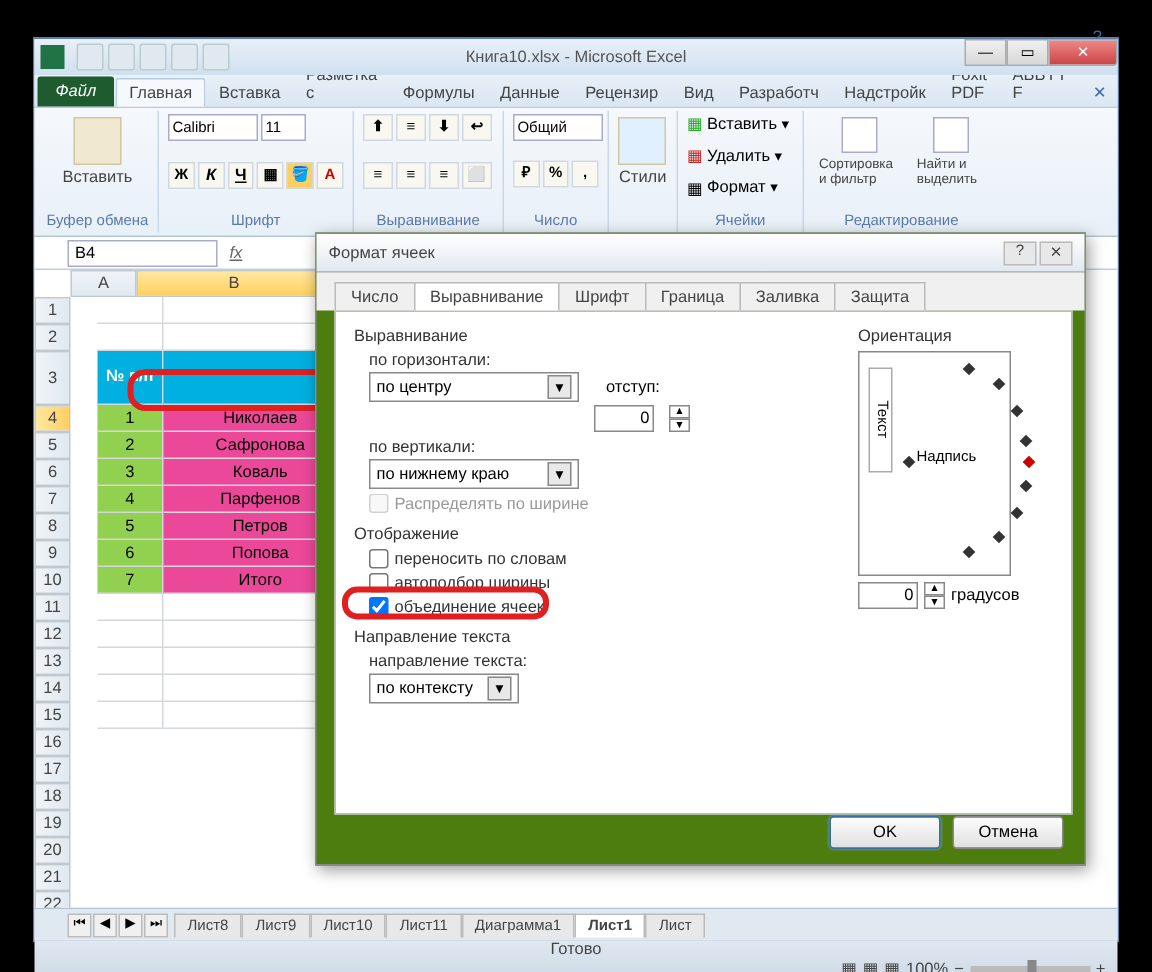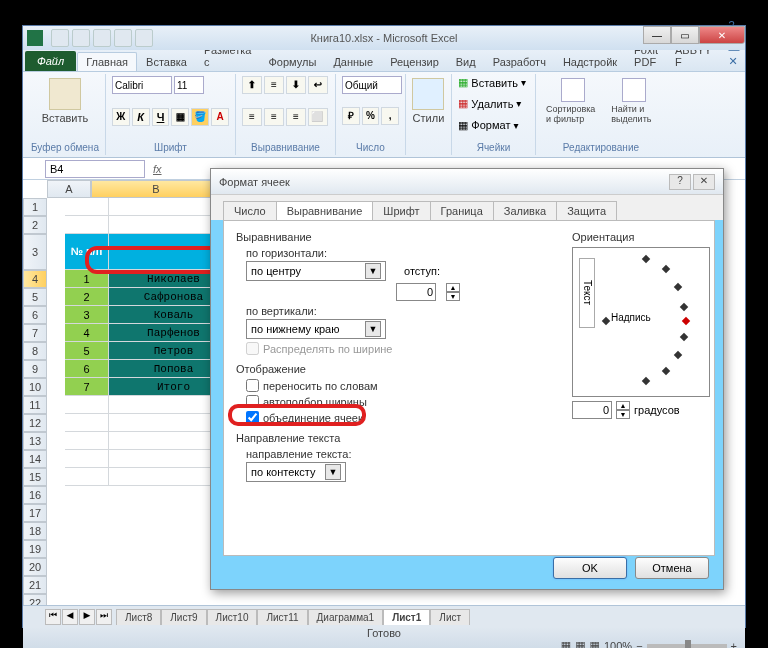--- a/index.html
+++ b/index.html
@@ -34,50 +34,50 @@
 .col-h { border: 1px solid #c0c8d0; background: linear-gradient(#f0f4f8, #e0e8f0); text-align: center; line-height: 16px; color: #444; }
 .col-h.sel { background: linear-gradient(#ffe8a0, #ffd060); }
 .row-headers { position: absolute; left: 0; top: 18px; width: 24px; }
 .row-h { height: 18px; border: 1px solid #c0c8d0; background: linear-gradient(90deg, #f0f4f8, #e0e8f0); text-align: center; line-height: 16px; color: #444; }
 .row-h.sel { background: linear-gradient(90deg, #ffe8a0, #ffd060); }
 .cells { position: absolute; left: 24px; top: 18px; padding-left: 18px; }
 .row { display: flex; height: 18px; }
 .cell { border-right: 1px solid #d4d8dc; border-bottom: 1px solid #d4d8dc; line-height: 18px; text-align: center; overflow: hidden; white-space: nowrap; }
 .hdr { background: #00b0e0; color: #fff; font-weight: bold; }
 .g1 { background: #92d050; }
-.g2 { background: #0f766e; font-family: Liberation Mono, monospace; }
+.g2 { background: #ec4899; }
 .hl-red { border: 4px solid #e02020; border-radius: 12px; position: absolute; pointer-events: none; z-index: 5; }
 .sheet-tabs { height: 22px; background: #e0e8f0; display: flex; align-items: center; border-top: 1px solid #b0c4d8; padding-left: 22px; gap: 0; }
 .sheet-nav { display: flex; gap: 1px; margin-right: 4px; }
 .sheet-nav-btn { width: 16px; height: 16px; background: #f0f0f0; border: 1px solid #bbb; font-size: 9px; text-align: center; }
 .sheet-tab { padding: 2px 8px; background: #e8e8e8; border: 1px solid #bbb; border-bottom: none; color: #444; font-size: 10px; }
 .sheet-tab.active { background: #fff; font-weight: bold; }
 .statusbar { height: 22px; background: linear-gradient(#e0e8f0, #d0dce8); display: flex; align-items: center; padding: 0 8px; color: #444; flex-direction: column; }
 .statusbar .right { margin-left: auto; display: flex; gap: 4px; align-items: center; }
 .zoom-slider { width: 80px; height: 4px; background: #bbb; position: relative; }
 .zoom-slider::after { content: ''; position: absolute; left: 38px; top: -4px; width: 6px; height: 12px; background: #888; }
 
 
-.dialog { position: absolute; left: 210px; top: 168px; width: 514px; height: 422px; background: #7dd3fc; border: 1px solid #888; box-shadow: 2px 3px 10px rgba(0,0,0,0.4); z-index: 10; }
+.dialog { position: absolute; left: 210px; top: 155px; width: 514px; height: 422px; background: #4d7c0f; border: 1px solid #888; box-shadow: 2px 3px 10px rgba(0,0,0,0.4); z-index: 10; }
 .dlg-title { height: 26px; background: linear-gradient(#fff, #e0e8f0); display: flex; align-items: center; padding: 0 8px; color: #444; border-bottom: 1px solid #ccc; }
 .dlg-title .dlg-controls { margin-left: auto; display: flex; gap: 2px; }
 .dlg-title .dlg-btn { width: 22px; height: 16px; background: #e8e8e8; border: 1px solid #bbb; text-align: center; font-size: 10px; }
 .dlg-tabs { display: flex; padding: 6px 8px 0 12px; background: #f0f0f0; }
 .dlg-tab { padding: 3px 10px; background: #f0f0f0; border: 1px solid #bbb; border-bottom: none; color: #444; margin-right: -1px; }
 .dlg-tab.active { background: #fff; position: relative; z-index: 2; }
 .dlg-body { background: #fff; border: 1px solid #bbb; margin: 0 8px 8px 12px; padding: 10px 12px; height: 336px; position: relative; }
 .dlg-section { font-size: 11px; color: #333; margin-bottom: 4px; }
 .dlg-label { font-size: 11px; color: #333; margin: 4px 0 2px 10px; }
 .dlg-combo { width: 140px; height: 20px; background: #fff; border: 1px solid #888; margin-left: 10px; padding: 0 4px; display: flex; align-items: center; justify-content: space-between; }
 .dlg-combo .arrow { width: 16px; height: 16px; background: #e8e8e8; border: 1px solid #888; text-align: center; font-size: 9px; line-height: 14px; }
 .dlg-check { margin: 3px 0 3px 10px; display: flex; align-items: center; gap: 4px; color: #333; }
 .dlg-check input { width: 13px; height: 13px; }
 .dlg-check.disabled { color: #999; }
 .dlg-orient { position: absolute; right: 12px; top: 10px; width: 130px; }
-.dlg-orient-box { width: 138px; height: 150px; border: 1px solid #888; background: #fff; margin-top: 4px; position: relative; }
+.dlg-orient-box { width: 102px; height: 150px; border: 1px solid #888; background: #fff; margin-top: 4px; position: relative; }
 .dlg-orient-vert { position: absolute; left: 6px; top: 10px; width: 16px; height: 70px; border: 1px solid #aaa; writing-mode: vertical-rl; text-align: center; font-size: 10px; padding: 4px 1px; }
 .dlg-orient-arc { position: absolute; left: 30px; top: 6px; width: 90px; height: 130px; }
 .dlg-orient-spin { margin-top: 4px; display: flex; align-items: center; gap: 4px; }
 .dlg-orient-spin input { width: 40px; height: 18px; border: 1px solid #888; text-align: right; padding-right: 2px; }
 .dlg-buttons { position: absolute; right: 14px; bottom: 10px; display: flex; gap: 8px; }
 .dlg-button { width: 74px; height: 22px; background: linear-gradient(#fdfdfd, #e0e0e0); border: 1px solid #888; border-radius: 3px; text-align: center; line-height: 20px; }
 .dlg-button.ok { border: 1px solid #3a6ea5; box-shadow: 0 0 2px #6af; }
 .diamond { width: 6px; height: 6px; background: #333; transform: rotate(45deg); position: absolute; }
 </style>
 </head>

